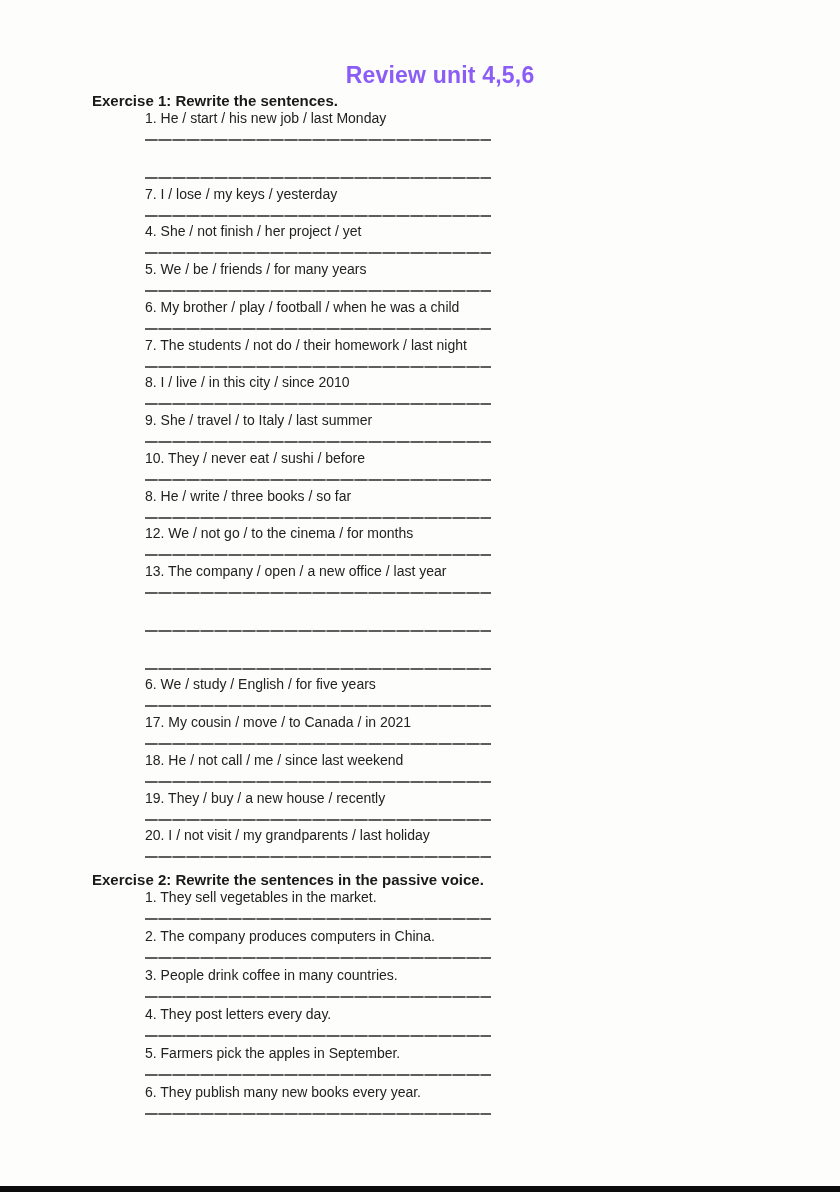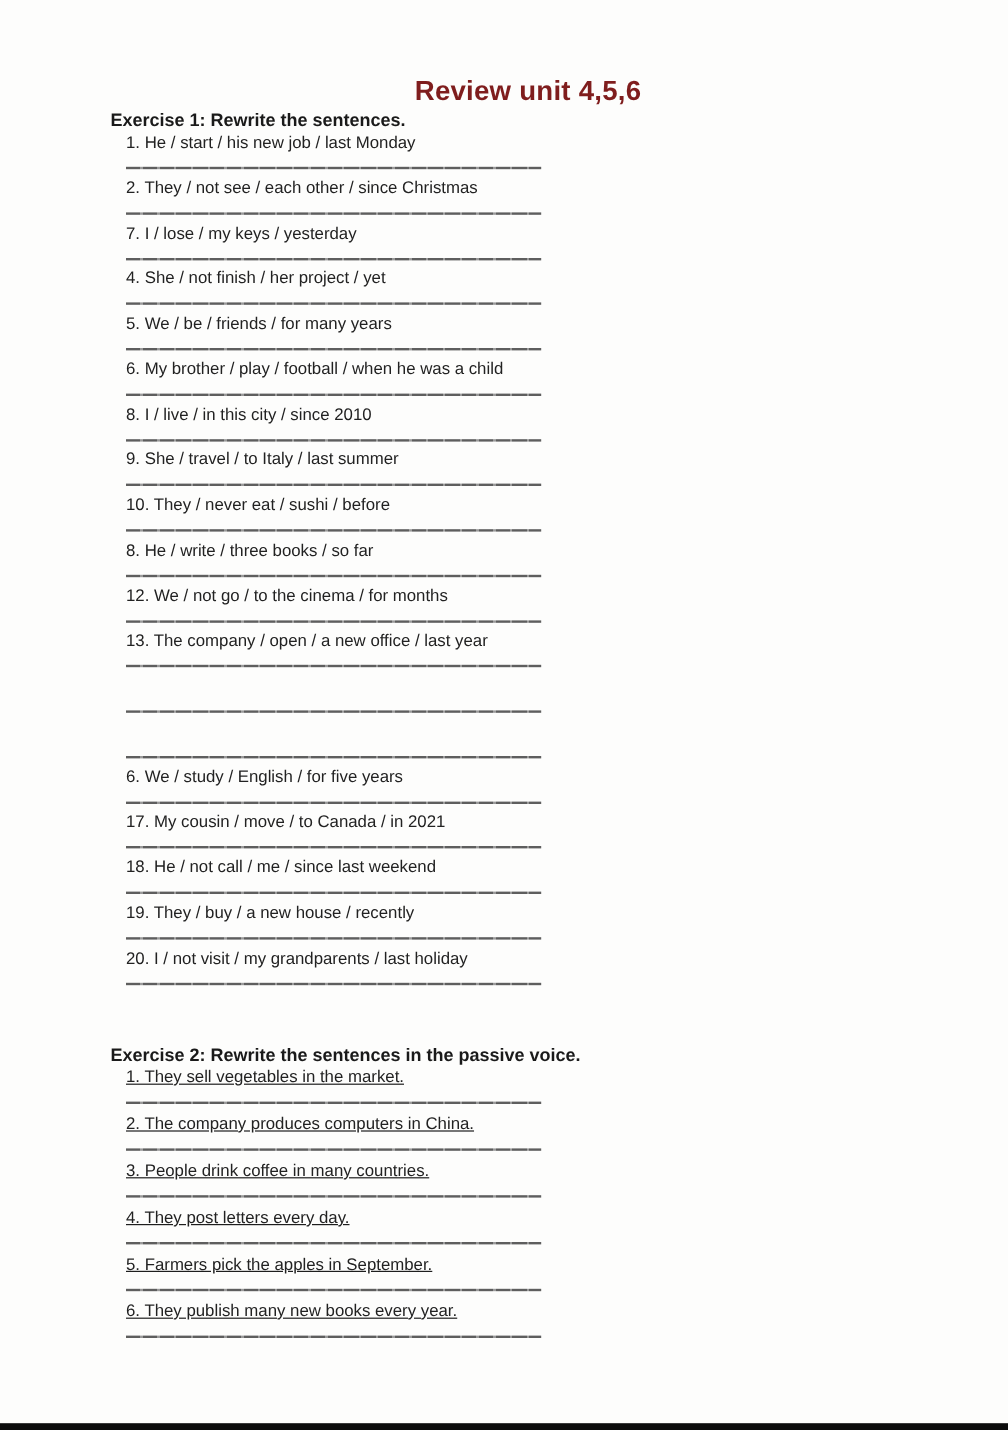--- a/index.html
+++ b/index.html
@@ -20,21 +20,21 @@
   .doc-title {
     position: absolute;
     top: 62px;
     left: 0;
     width: 100%;
     padding-left: 40px; 
     text-align: center;
     font-size: 23px;
     font-weight: bold;
     letter-spacing: 0.2px;
-    color: #7f1d1d;
+    color: #8b5cf6;
   }
   .section-heading {
     position: absolute;
     left: 92px;
     width: 420px;
     font-size: 15px;
     font-weight: bold;
     color: #1a1a1a;
   }
   #ex1-heading { top: 92px; }
@@ -42,23 +42,24 @@
   .item-list {
     position: absolute;
     left: 105px;
     width: 346px;
   }
   #ex1-list { top: 110px; }
   #ex2-list { top: 889px; }
   .item {
     position: relative;
     width: 100%;
+    margin-left: 40px;
   }
   #ex1-list .item { height: 37.75px; }
-  #ex2-list .item { height: 39px; text-decoration: underline; }
+  #ex2-list .item { height: 39px; }
   .item-text {
     font-size: 14px;
     line-height: 17px;
     white-space: nowrap;
     color: #222222;
   }
   .answer-line {
     position: absolute;
     left: 0;
     width: 346px;
@@ -87,40 +88,43 @@
   <div class="doc-title">Review unit 4,5,6</div>
 
   <div class="section-heading" id="ex1-heading">Exercise 1: Rewrite the sentences.</div>
 
   <div class="item-list" id="ex1-list">
       <div class="item">
         <div class="item-text">1. He / start / his new job / last Monday</div>
         <div class="answer-line"></div>
       </div>
       <div class="item">
-        <div class="item-text">2. They / not see / each other / since Christmas</div>
         <div class="answer-line"></div>
       </div>
       <div class="item">
         <div class="item-text">7. I / lose / my keys / yesterday</div>
         <div class="answer-line"></div>
       </div>
       <div class="item">
         <div class="item-text">4. She / not finish / her project / yet</div>
         <div class="answer-line"></div>
       </div>
       <div class="item">
         <div class="item-text">5. We / be / friends / for many years</div>
         <div class="answer-line"></div>
       </div>
       <div class="item">
         <div class="item-text">6. My brother / play / football / when he was a child</div>
         <div class="answer-line"></div>
       </div>
       <div class="item">
+        <div class="item-text">7. The students / not do / their homework / last night</div>
+        <div class="answer-line"></div>
+      </div>
+      <div class="item">
         <div class="item-text">8. I / live / in this city / since 2010</div>
         <div class="answer-line"></div>
       </div>
       <div class="item">
         <div class="item-text">9. She / travel / to Italy / last summer</div>
         <div class="answer-line"></div>
       </div>
       <div class="item">
         <div class="item-text">10. They / never eat / sushi / before</div>
         <div class="answer-line"></div>

